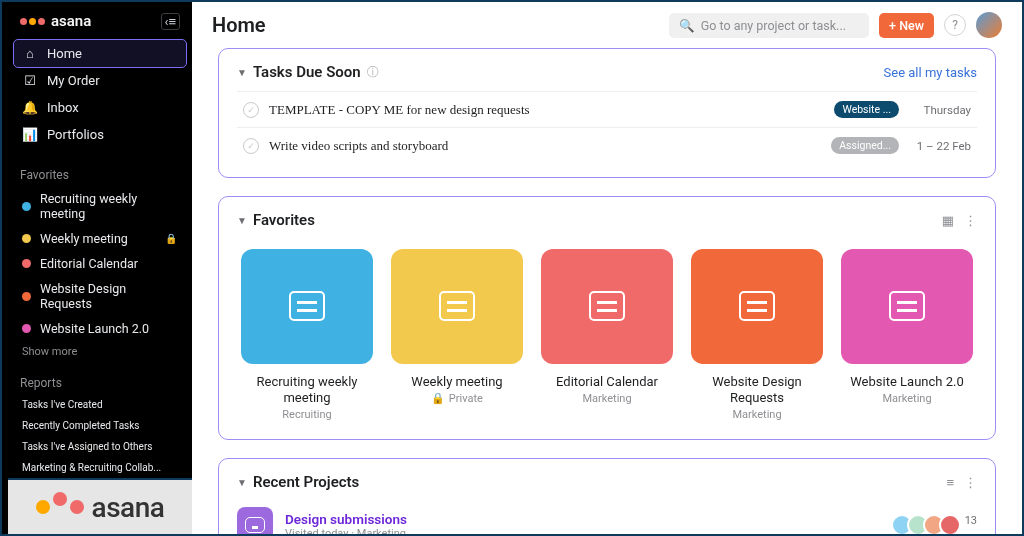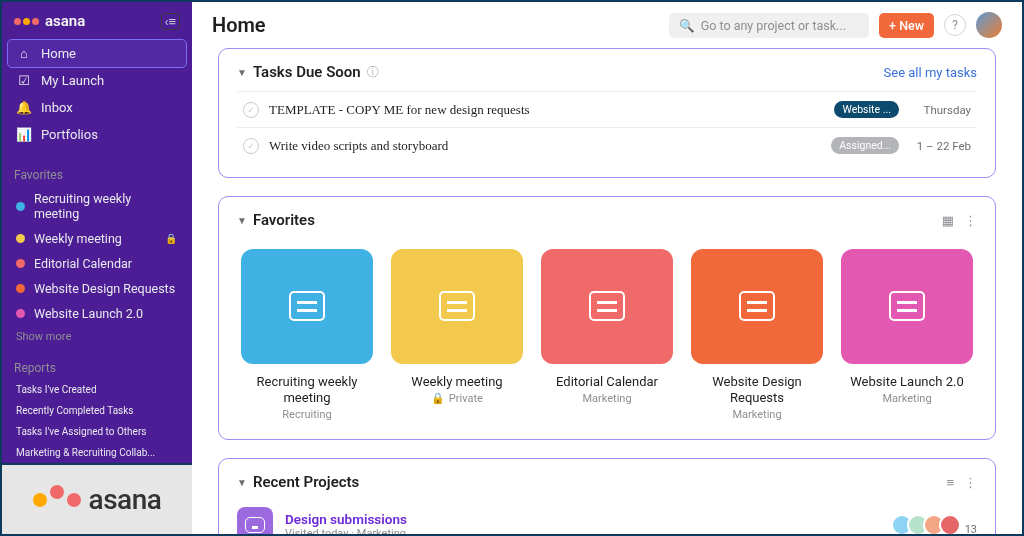--- a/index.html
+++ b/index.html
@@ -1,20 +1,20 @@
 <!DOCTYPE html>
 <html><head>
 <meta charset="utf-8">
 <style>
   * { box-sizing: border-box; margin: 0; padding: 0; font-family: -apple-system, BlinkMacSystemFont, "Segoe UI", Roboto, sans-serif; }
   body { width: 1024px; height: 536px; overflow: hidden; background: #fff; border: 2px solid #0e3a5c; }
   .app { display: flex; height: 100%; }
 
   
-  .sidebar { width: 190px; background: #4c1d95; color: #cbd0d8; display: flex; flex-direction: column; font-size: 13px; }
+  .sidebar { width: 190px; background: #000000; color: #cbd0d8; display: flex; flex-direction: column; font-size: 13px; padding-left: 6px; }
   .sb-top { padding: 10px 12px 6px; display: flex; align-items: center; justify-content: space-between; }
   .logo { display: flex; align-items: center; gap: 6px; color: #f5f5f5; font-weight: 600; font-size: 15px; }
   .logo-dots { display:inline-flex; gap:2px; align-items:flex-end; }
   .logo-dots span { width:7px; height:7px; border-radius:50%; background:#f06a6a; }
   .logo-dots span.o { background:#ffa800; }
   .collapse-icon { color:#cbd0d8; font-size:13px; cursor:pointer; border:1px solid #3a3c40; border-radius:3px; padding:0 3px; }
   .nav { list-style:none; padding: 4px 6px 10px; }
   .nav li { display:flex; align-items:center; gap:9px; padding: 6px 8px; border-radius:4px; cursor:pointer; color:#e8eaed; font-size:13px; }
   .nav li.active { outline:1px solid #7c6ef8; background: rgba(124,110,248,0.15); }
   .nav .nicon { width:16px; text-align:center; font-size:13px; color:#e8eaed; }
@@ -74,21 +74,21 @@
   .tile-icon::after { top:16px; }
   .fav-card-title { margin-top:10px; font-size:13px; color:#1e1f21; text-align:center; line-height:1.25; }
   .fav-card-sub { font-size:11px; color:#8e8f93; text-align:center; margin-top:2px; display:flex; align-items:center; gap:4px; justify-content:center;}
 
   
   .recent-row { display:flex; align-items:center; gap:12px; padding: 6px 0 0;}
   .recent-tile { width:36px; height:36px; border-radius:8px; display:flex; align-items:center; justify-content:center; color:#fff; }
   .recent-info { display:flex; flex-direction:column; }
   .recent-title { font-size:13.5px; font-weight:600; color:#6d28d9; }
   .recent-sub { font-size:11px; color:#8e8f93; }
-  .recent-members { margin-left:auto; display:flex; align-items:flex-end; gap:-4px;}
+  .recent-members { margin-left:auto; display:flex; align-items:flex-start; gap:-4px;}
   .mini-avatar { width:22px; height:22px; border-radius:50%; border:2px solid #fff; margin-left:-6px;}
   .mini-count { font-size:11px; color:#6e6f73; margin-left:4px;}
 </style>
 </head>
 <body>
 
 <div class="app">
 
   <aside class="sidebar">
     <div class="sb-top">
@@ -103,21 +103,21 @@
       <span class="collapse-icon">‹≡</span>
     </div>
 
     <ul class="nav">
       <li class="active">
         <span class="nicon">⌂</span>
         <span>Home</span>
       </li>
       <li>
         <span class="nicon">☑</span>
-        <span>My Launch</span>
+        <span>My Order</span>
       </li>
       <li>
         <span class="nicon">🔔</span>
         <span>Inbox</span>
       </li>
       <li>
         <span class="nicon">📊</span>
         <span>Portfolios</span>
       </li>
     </ul>

